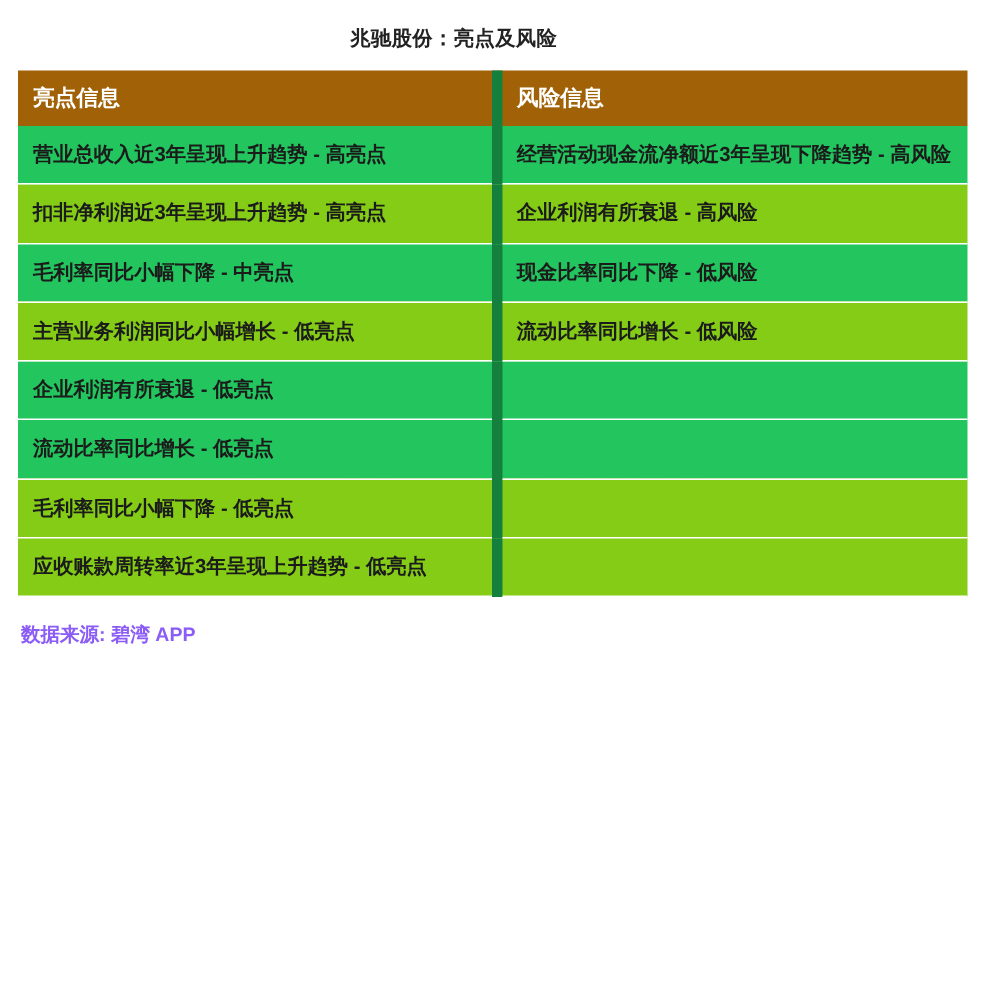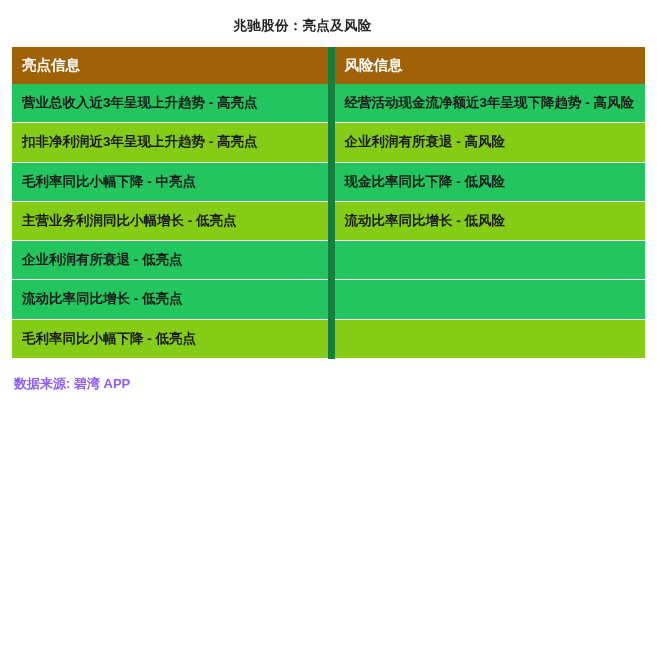--- a/index.html
+++ b/index.html
@@ -135,18 +135,22 @@
         <td class="col-right empty"></td>
       </tr>
       <tr class="shade">
         <td>流动比率同比增长 - 低亮点</td>
         <td class="col-right empty"></td>
       </tr>
       <tr class="plain">
         <td>毛利率同比小幅下降 - 低亮点</td>
         <td class="col-right empty"></td>
       </tr>
+      <tr class="plain">
+        <td>应收账款周转率近3年呈现上升趋势 - 低亮点</td>
+        <td class="col-right empty"></td>
+      </tr>
     </tbody>
   </table>
 
   <div class="source">数据来源: 碧湾 APP</div>
 
 </div>
 
 </body></html>

